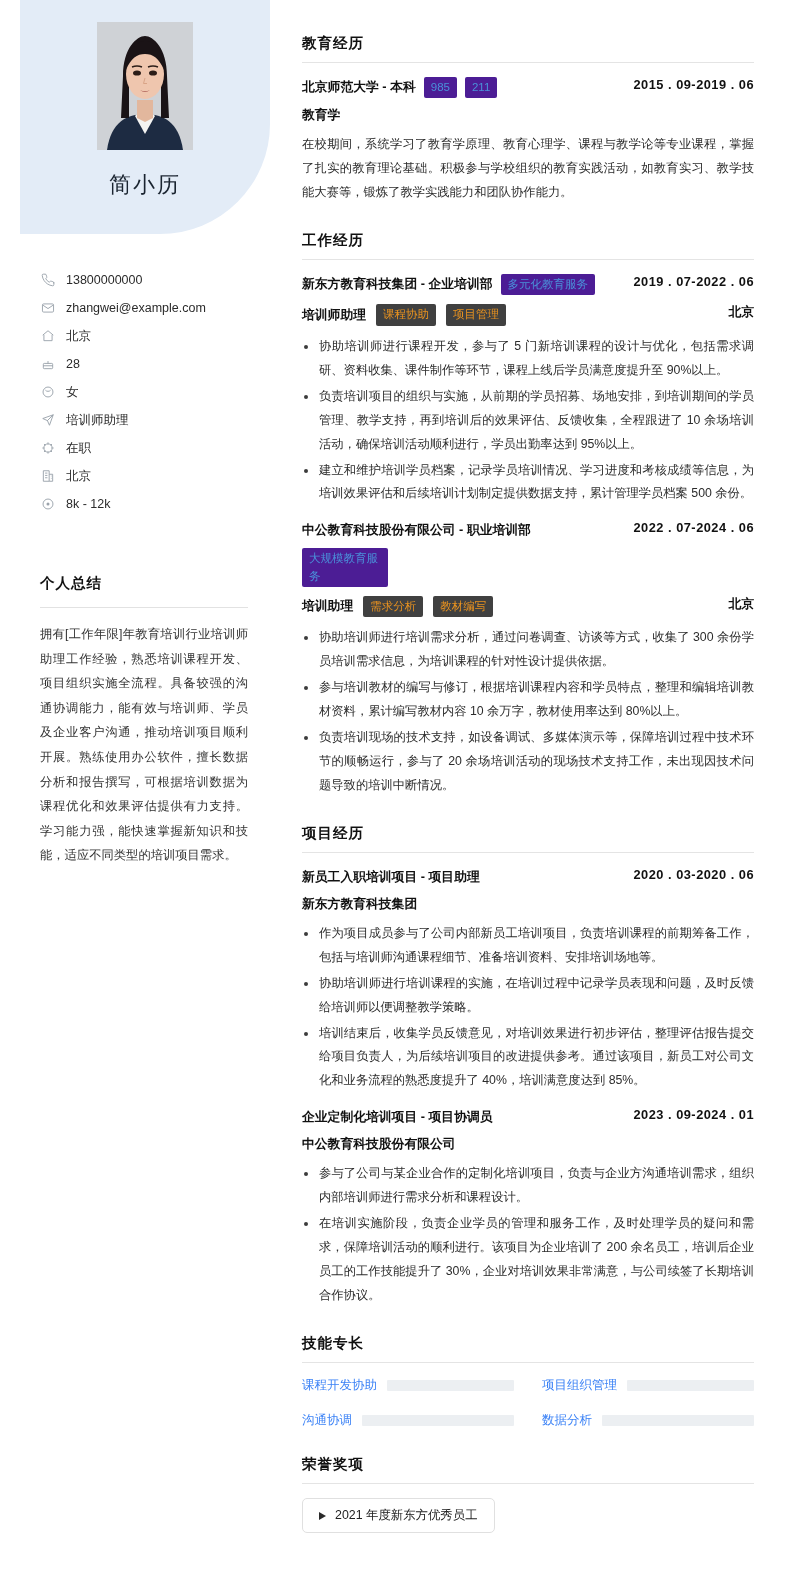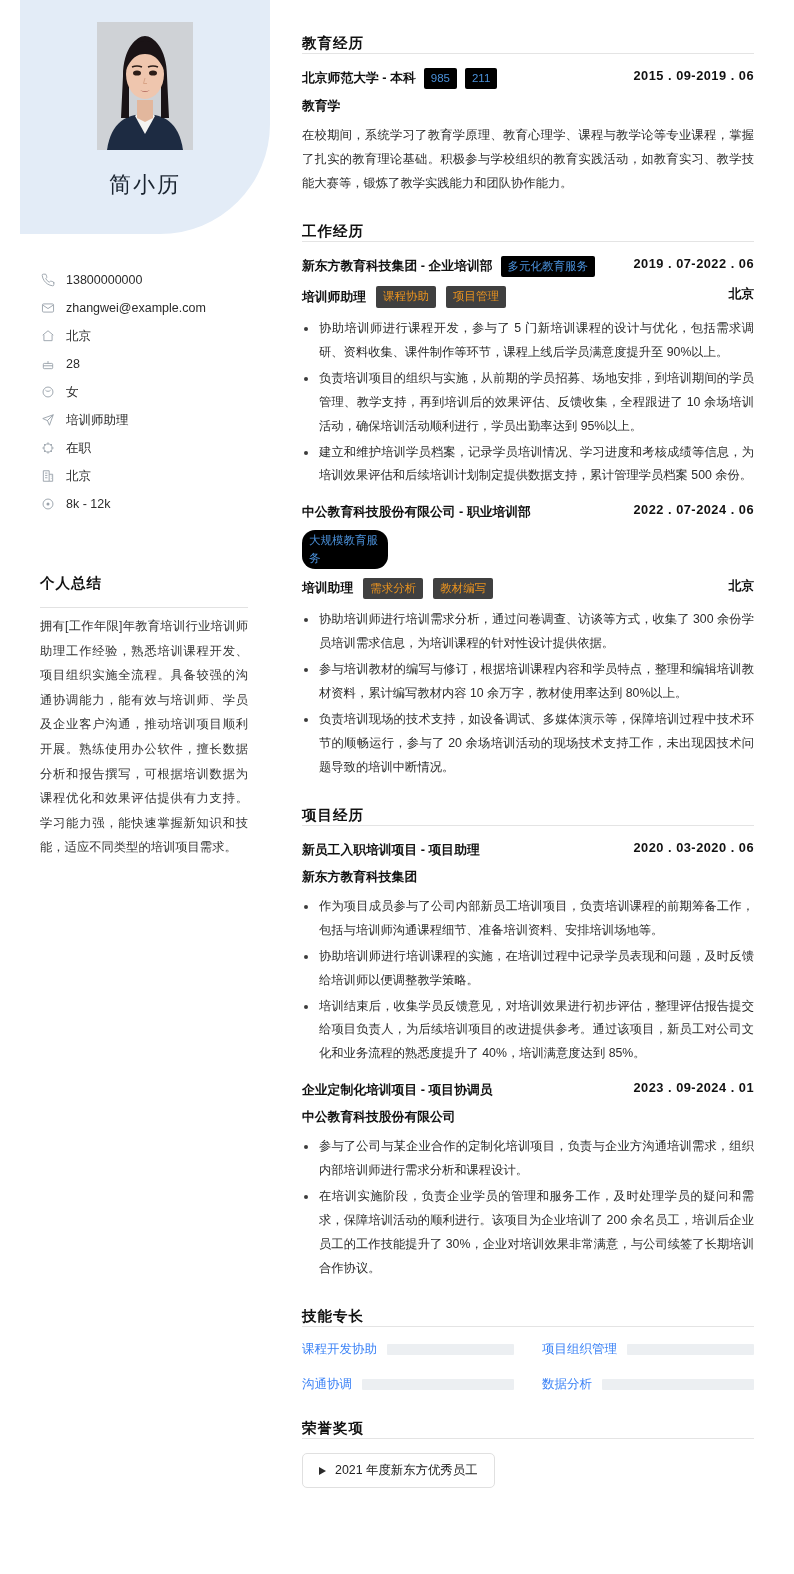--- a/index.html
+++ b/index.html
@@ -78,40 +78,40 @@
   }
   .side-sec-title {
     font-size: 14.5px;
     font-weight: bold;
     color: #111;
     padding-bottom: 14px;
     border-bottom: 1px solid #e2e2e2;
     letter-spacing: 1px;
   }
   .summary-body {
-    margin-top: 6px;
+    margin-top: 14px;
     font-size: 12.3px;
     line-height: 2.0;
     color: #333;
     text-align: justify;
   }
 
   
   .main {
     flex: 1;
     padding: 34px 40px 40px 12px;
     min-width: 0;
   }
   .sec { margin-bottom: 4px; }
   .sec-title {
     font-size: 14.5px;
     font-weight: bold;
     color: #111;
     letter-spacing: 1px;
-    padding-bottom: 0;
+    padding-bottom: 9px;
     border-bottom: 1px solid #e4e4e4;
     margin-bottom: 14px;
   }
   .sec + .sec { margin-top: 26px; }
 
   .entry { margin-bottom: 14px; }
   .entry-line {
     display: flex;
     align-items: flex-start;
     justify-content: space-between;
@@ -165,22 +165,22 @@
   }
 
   .tag {
     display:inline-block;
     font-size: 11.5px;
     line-height: 1.5;
     padding: 2px 7px;
     border-radius: 2px;
     white-space: normal;
   }
-  .tag-blue { background: #000000; color: #4a90d9; }
-  .tag-blue-wide { max-width: 86px; border-radius: 13px; }
+  .tag-blue { background: #4c1d95; color: #4a90d9; }
+  .tag-blue-wide { max-width: 86px; }
   .tag-orange { background: #404040; color: #e8921f; }
 
   .bullets { margin-top: 9px; }
   .bullet {
     position: relative;
     padding-left: 17px;
     font-size: 12.3px;
     line-height: 1.95;
     color: #2c2c2c;
     margin-bottom: 2px;

